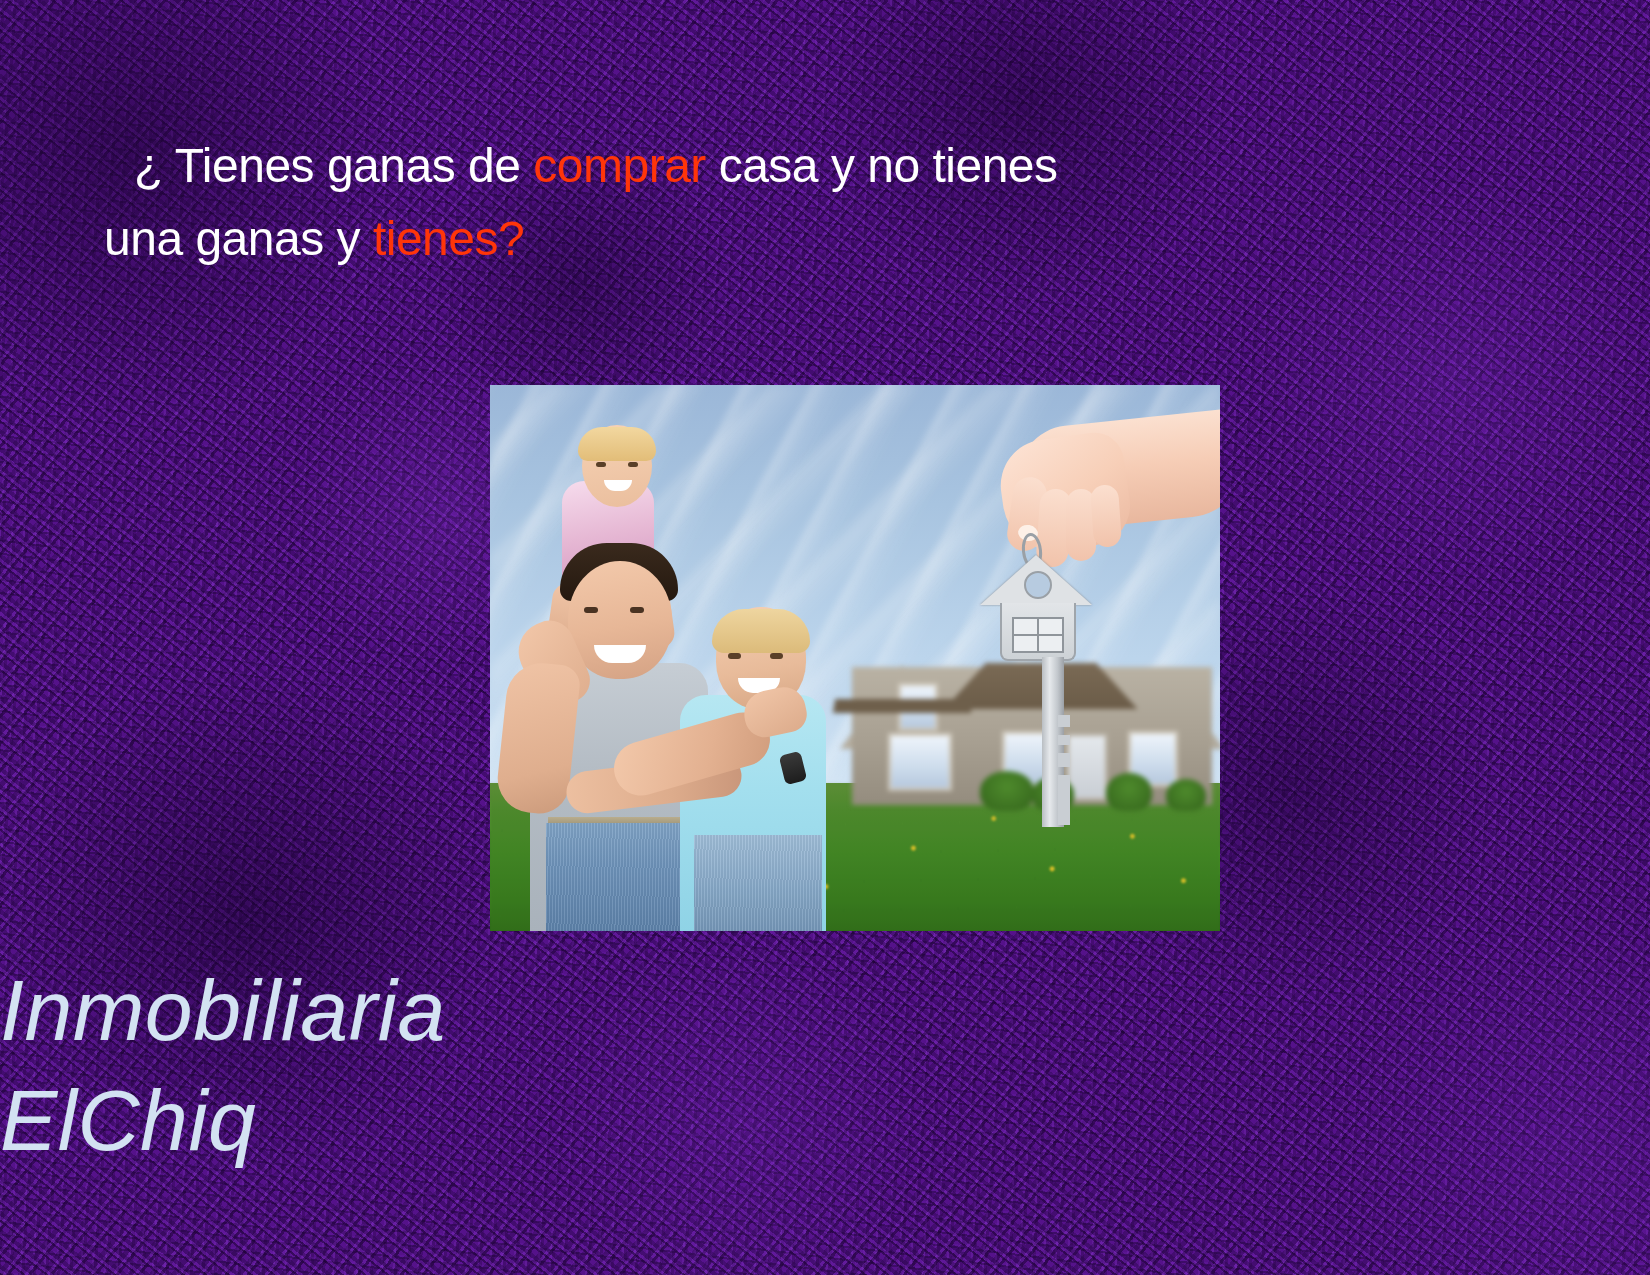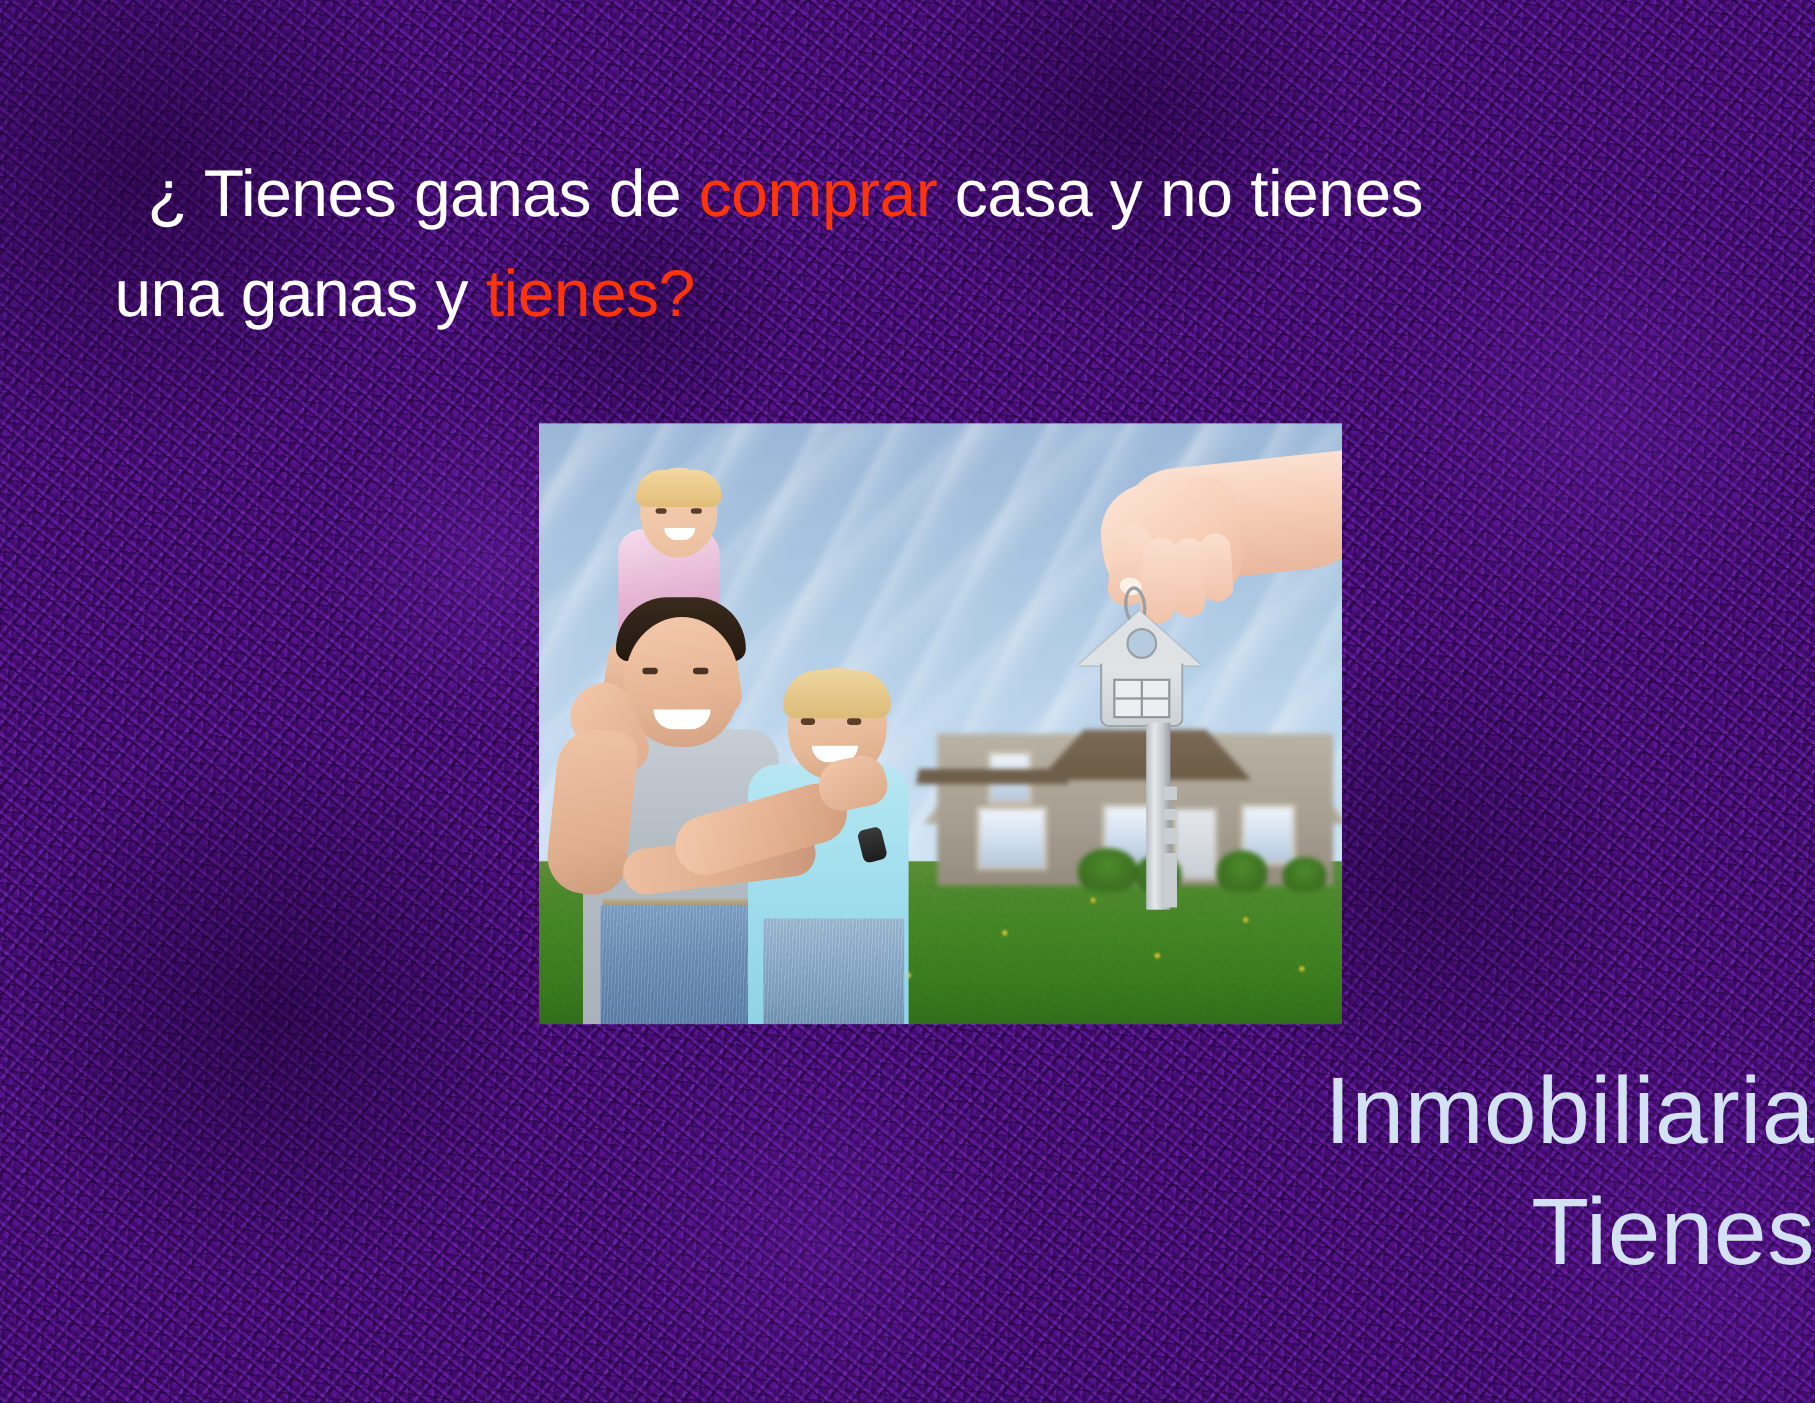--- a/index.html
+++ b/index.html
@@ -56,21 +56,21 @@
   }
 
   
   .headline {
     position: absolute;
     z-index: 5;
     left: 104px;
     top: 130px;
     width: 1420px;
     color: #ffffff;
-    font-size: 60px;
+    font-size: 48px;
     line-height: 1.52;
     letter-spacing: -0.5px;
     font-weight: 400;
     text-align: left;
     white-space: pre-wrap;
   }
   .headline .hl {
     color: #ff3509;
   }
   .headline .indent {
@@ -533,26 +533,27 @@
     transform: rotate(-14deg);
   }
 
   
   .brand {
     position: absolute;
     z-index: 5;
     left: 0;
     right: 0;
     top: 955px;
-    text-align: right;
+    text-align: left;
     color: #d3e2f2;
     font-size: 86px;
     line-height: 1.28;
     font-weight: 400;
     letter-spacing: 0.5px;
+    font-style: italic;
   }
   .brand .line { display: block; }
 </style>
 </head>
 <body>
 
 <div id="slide">
 
   <div class="bg-base"></div>
   <div class="bg-tex"></div>
@@ -641,16 +642,16 @@
         <div class="woman-arm"></div>
         <div class="man-hand-on-shoulder"></div>
         <div class="watch"></div>
       </div>
 
     </div>
   </div>
 
   <div class="brand">
     <span class="line">Inmobiliaria</span>
-    <span class="line">Tienes</span>
+    <span class="line">ElChiq</span>
   </div>
 
 </div>
 
 </body></html>

